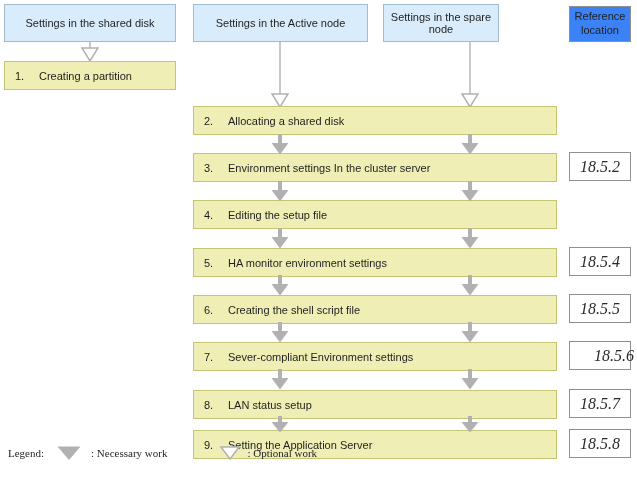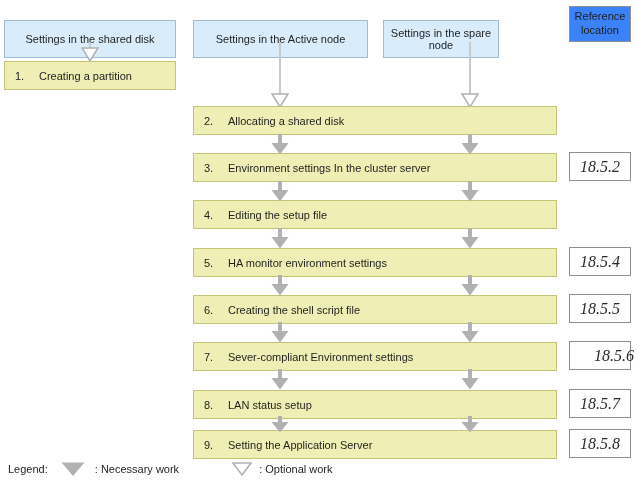--- a/index.html
+++ b/index.html
@@ -2,21 +2,21 @@
 <html><head>
 <meta charset="utf-8">
 <style>
   html,body { margin:0; padding:0; background:#fff; }
   .canvas {
     position:relative; width:637px; height:496px; background:#ffffff;
     font-family:"Liberation Sans", sans-serif; font-size:11px; color:#1f1f1f;
     overflow:hidden;
   }
   .hdr {
-    position:absolute; top:20px; height:38px; box-sizing:border-box;
+    position:absolute; top:4px; height:38px; box-sizing:border-box;
     background:#d9ecfb; border:1px solid #a2bccf;
     display:flex; align-items:center; justify-content:center; text-align:center;
   }
   .refhdr {
     position:absolute; top:6px; left:569px; width:62px; height:36px; box-sizing:border-box;
     background:#3b82f6; border:1px solid #8f8f8f;
     display:flex; align-items:center; justify-content:center; text-align:center; line-height:1.25;
   }
   .step {
     position:absolute; height:29px; box-sizing:border-box;
@@ -26,22 +26,22 @@
   .step .num { display:inline-block; width:24px; flex:0 0 24px; }
   .refbox {
     position:absolute; left:569px; width:62px; height:29px; box-sizing:border-box;
     background:#ffffff; border:1px solid #8f8f8f;
     display:flex; align-items:center; justify-content:center;
     font-family:"Liberation Serif", serif; font-style:italic; font-size:16px; color:#2a2a2a;
   }
   .vline { position:absolute; width:2px; background:#c9c9c9; }
   .arrow { position:absolute; }
   .legend {
-    position:absolute; left:8px; top:460px; height:18px;
-    display:flex; align-items:center;
+    position:absolute; left:8px; top:444px; height:18px;
+    display:flex; align-items:center;font-family:Liberation Serif, serif;
   }
 </style>
 </head>
 <body>
 
 <div class="canvas">
 
   <div class="hdr" style="left:4px;width:172px;">Settings in the shared disk</div>
   <div class="hdr" style="left:193px;width:175px;">Settings in the Active node</div>
   <div class="hdr" style="left:383px;width:116px;">Settings in the spare node</div>

